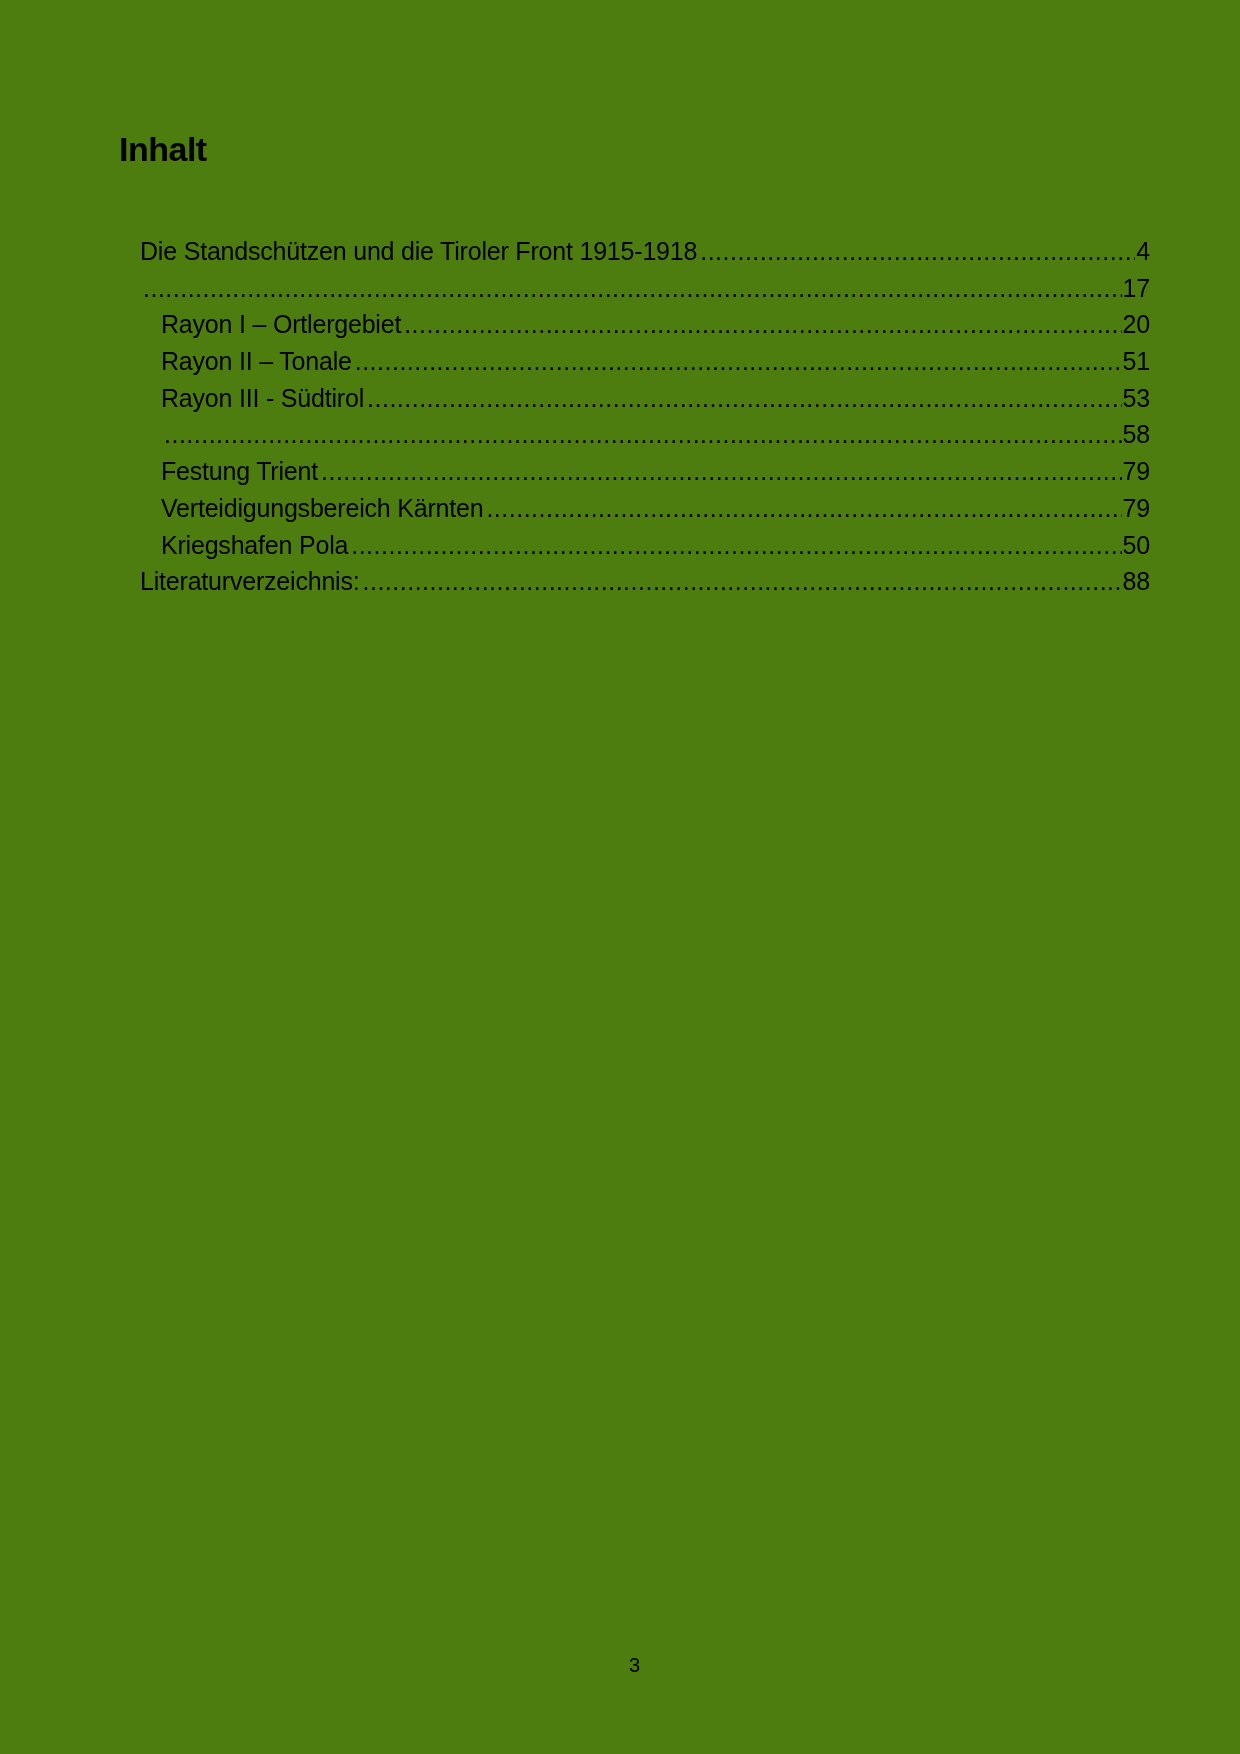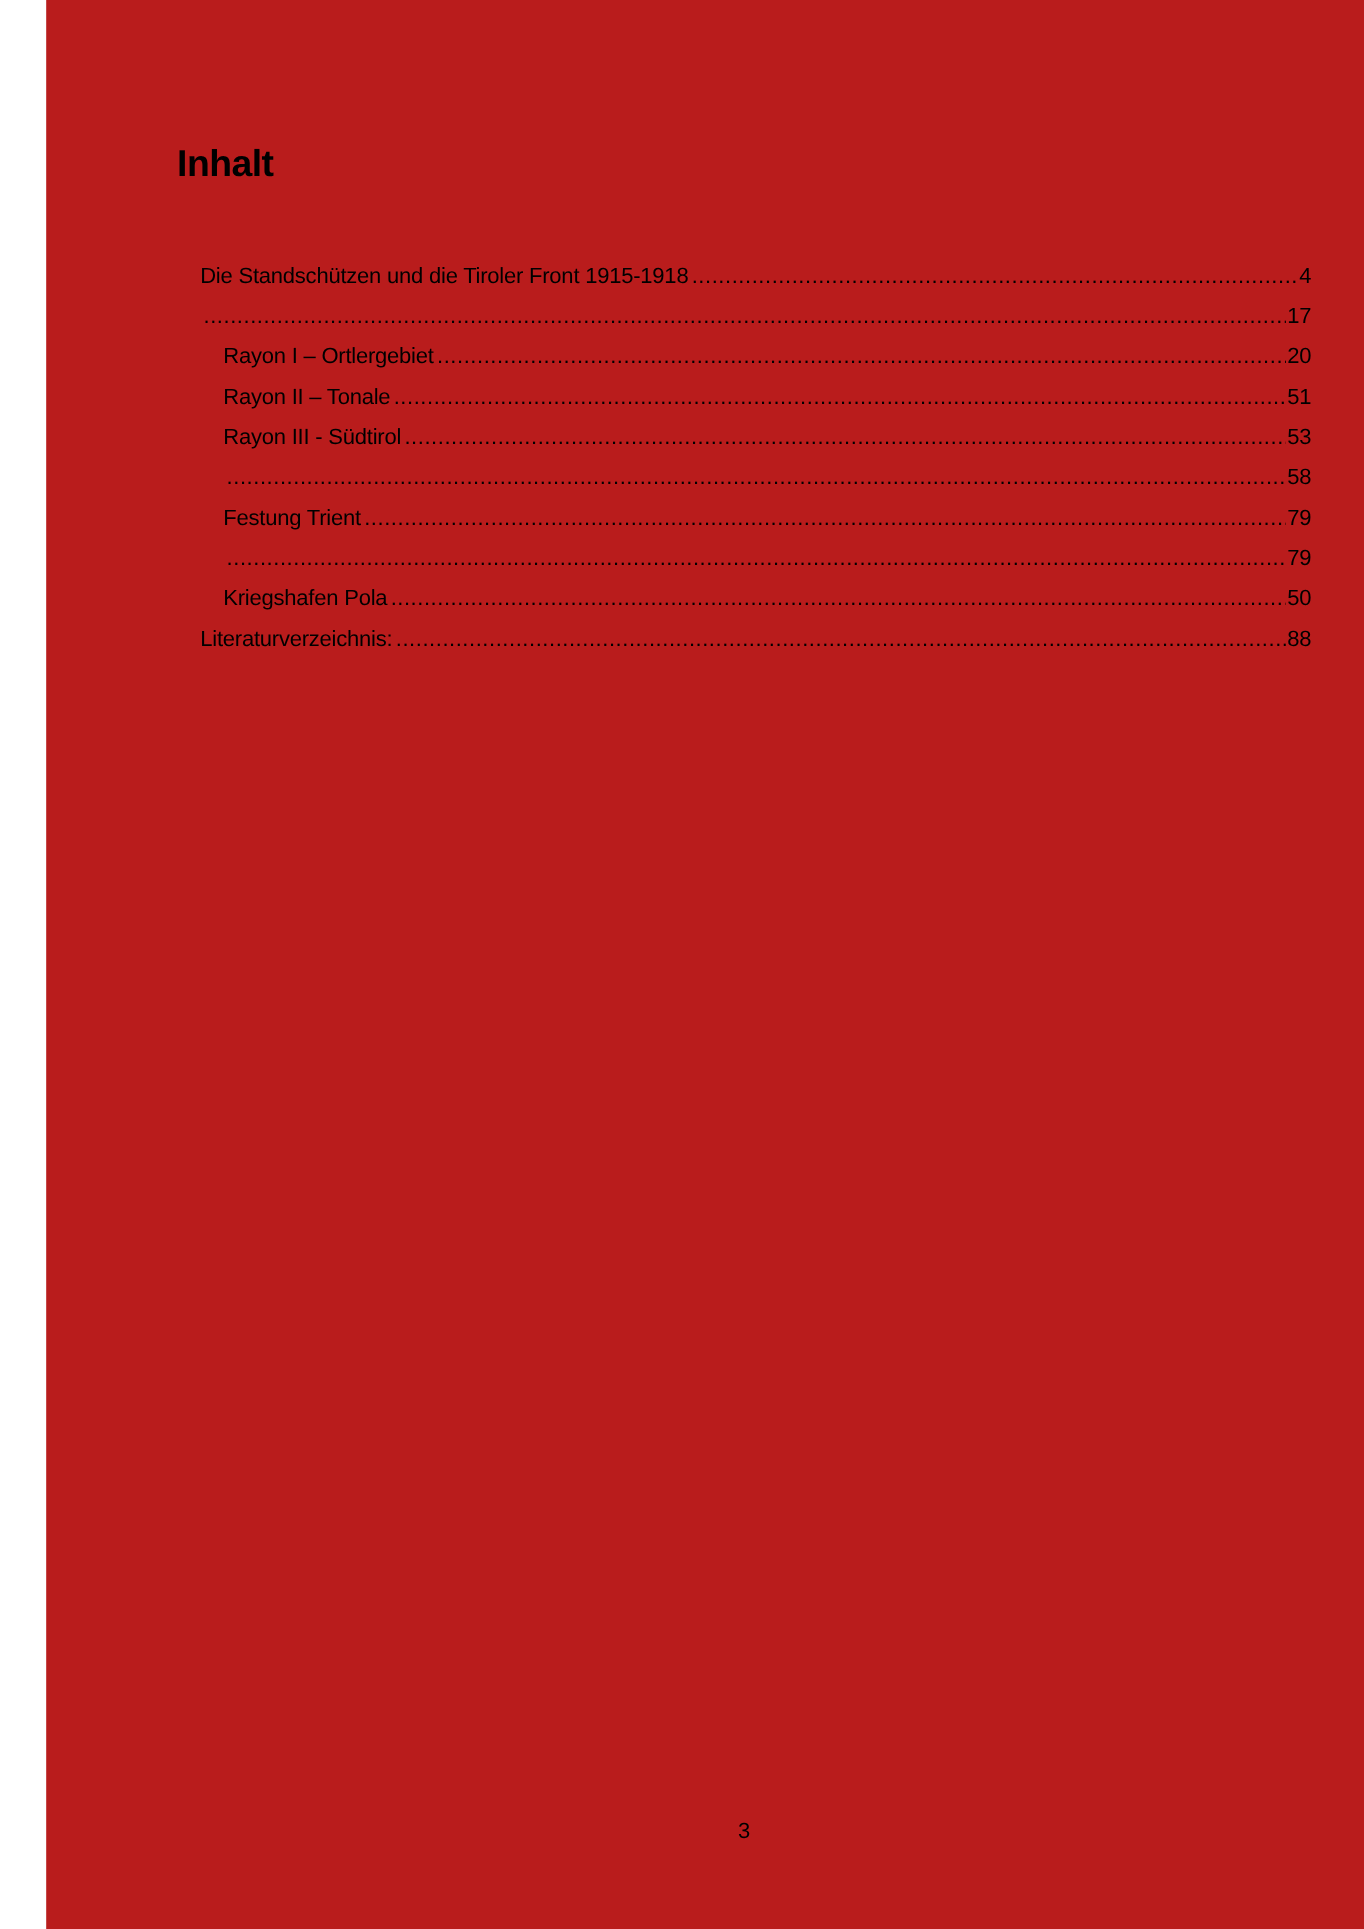--- a/index.html
+++ b/index.html
@@ -11,45 +11,44 @@
     position: relative;
     width: 1240px;
     height: 1754px;
     font-family: "Liberation Sans", sans-serif;
     color: #000000;
     overflow: hidden;
   }
   .doc-page {
     position: absolute;
     inset: 0;
-    background: #b91c1c;
-    margin-left: 42px;
+    background: #4d7c0f;
   }
   .doc-title {
     position: absolute;
     left: 119px;
     top: 109px;
     font-size: 34px;
     font-weight: 700;
     letter-spacing: -0.5px;
     line-height: 1;
     white-space: nowrap;
   }
   .toc {
     position: absolute;
     left: 119px;
     top: 233px;
     width: 1031px;
   }
   .toc-row {
     display: flex;
-    align-items: flex-end;
+    align-items: flex-start;
     height: 36.7px;
     line-height: 36.7px;
-    font-size: 20px;
+    font-size: 25px;
     letter-spacing: -0.2px;
     padding-left: 21px;  
   }
   .toc-row.lvl2 {
     padding-left: 42px;  
   }
   .toc-label {
     white-space: nowrap;
     flex: 0 0 auto;
   }
@@ -110,20 +109,21 @@
       <div class="toc-row lvl2">
       <span class="toc-leader">............................................................................................................................................................................................................................................................................................................</span>
       <span class="toc-page">58</span>
     </div>
       <div class="toc-row lvl2">
       <span class="toc-label">Festung Trient</span>
       <span class="toc-leader">............................................................................................................................................................................................................................................................................................................</span>
       <span class="toc-page">79</span>
     </div>
       <div class="toc-row lvl2">
+      <span class="toc-label">Verteidigungsbereich Kärnten</span>
       <span class="toc-leader">............................................................................................................................................................................................................................................................................................................</span>
       <span class="toc-page">79</span>
     </div>
       <div class="toc-row lvl2">
       <span class="toc-label">Kriegshafen Pola</span>
       <span class="toc-leader">............................................................................................................................................................................................................................................................................................................</span>
       <span class="toc-page">50</span>
     </div>
       <div class="toc-row">
       <span class="toc-label">Literaturverzeichnis:</span>

